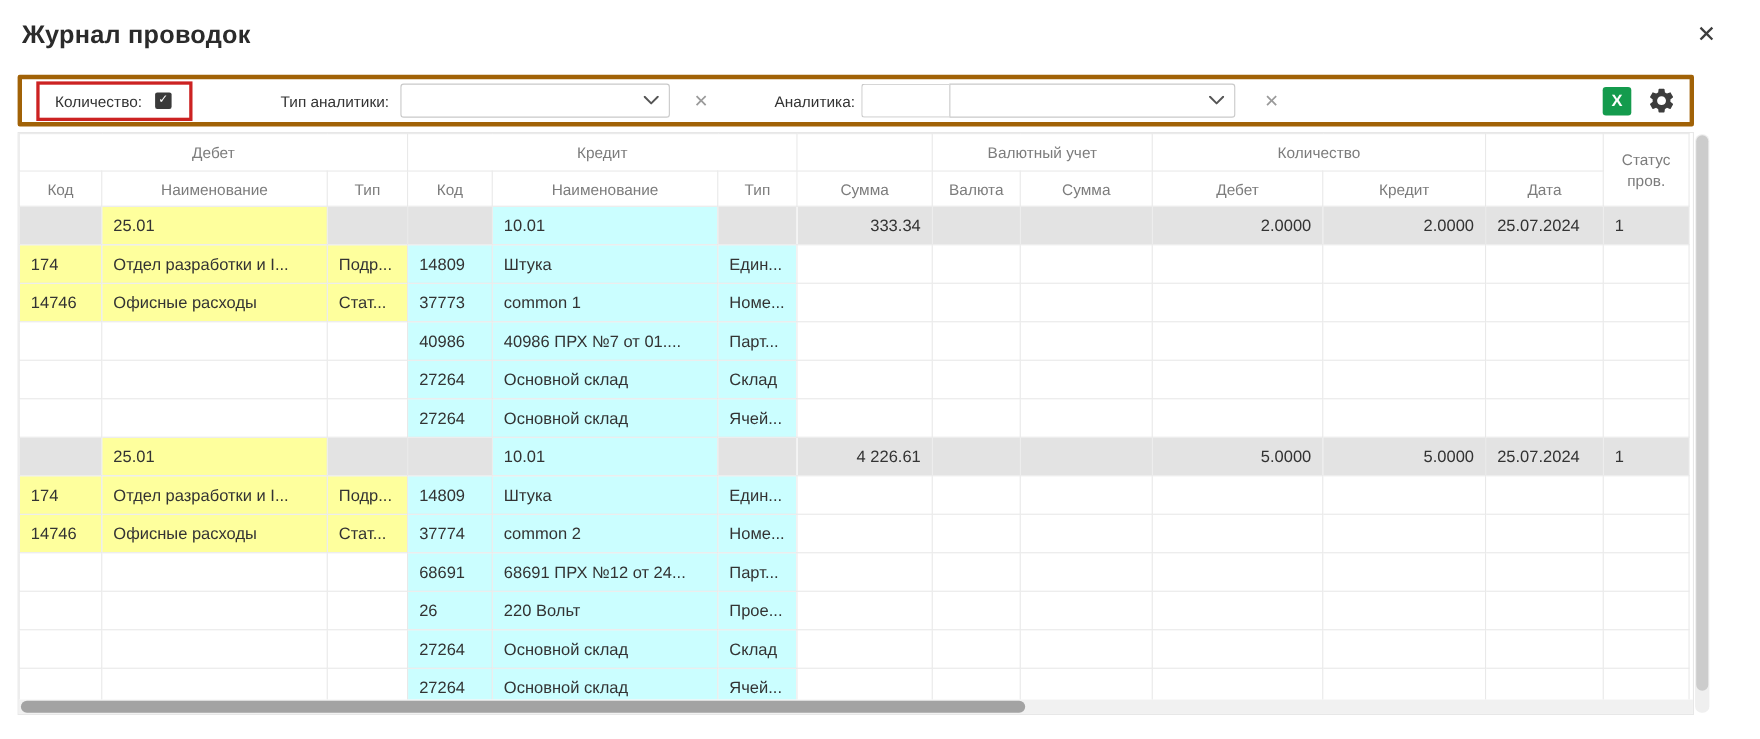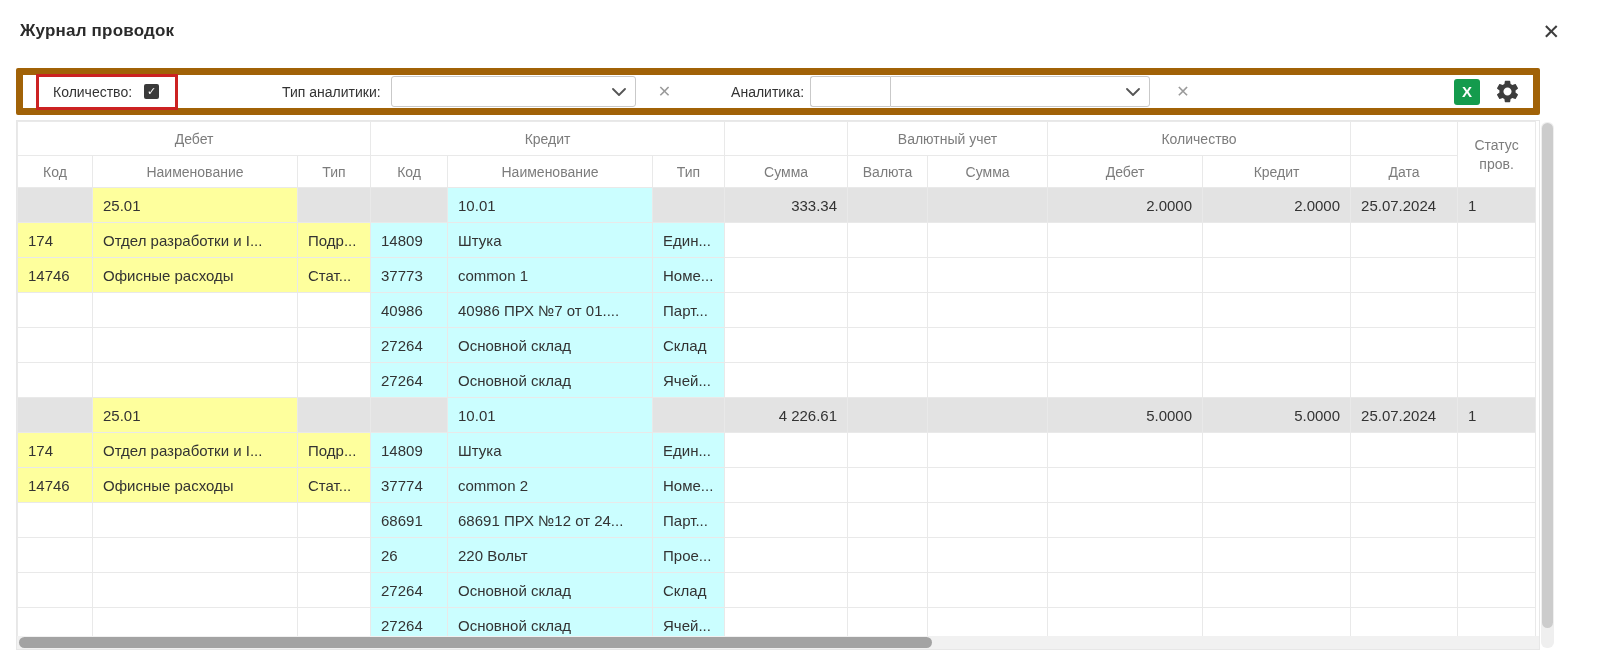--- a/index.html
+++ b/index.html
@@ -2,35 +2,35 @@
 <html style="--debit-yellow: #feff9d; --credit-cyan: #cbfeff; --summary-gray: #e3e3e3; --highlight-red: #cc2222; --excel-green: #149b4d;"><head>
 <meta charset="utf-8">
 <style>
   * { box-sizing: border-box; margin: 0; padding: 0; }
   html, body { width: 1600px; height: 672px; overflow: hidden; background: #fff;
     font-family: "Liberation Sans", sans-serif; color: #333; }
 
   
   .titlebar { display: flex; justify-content: space-between; align-items: center;
     padding: 16px 40px 10px 20px; height: 56px; }
-  .page-title { font-size: 17px; font-weight: 600; color: #2b2b2b; letter-spacing: .2px; }
+  .page-title { font-size: 23px; font-weight: 600; color: #2b2b2b; letter-spacing: .2px; }
   .close-btn { font-size: 21px; color: #3d3d3d; cursor: pointer; line-height: 1; }
 
   
   .filterbar { display: flex; align-items: center; height: 47px;
-    border: 7px solid #a16207; border-radius: 2px; margin: 12px 60px 0 16px; padding: 0 10px;
+    border: 4px solid #a16207; border-radius: 2px; margin: 12px 60px 0 16px; padding: 0 10px;
     background: #fff; }
   .qty-box { display: flex; align-items: center; gap: 12px;
     border: 3px solid var(--highlight-red); padding: 7px 16px 7px 14px; margin-left: 3px; }
   .flt-label { font-size: 14px; color: #333; white-space: nowrap; }
   .checkbox { width: 15px; height: 15px; border-radius: 2px; background: #3a3a3a;
     color: #fff; display: flex; align-items: center; justify-content: center;
     font-size: 11px; line-height: 1; cursor: pointer; }
   .checkbox:not(.checked) { background: #fff; border: 1.5px solid #555; color: transparent; }
-  .lbl-type { margin-left: 104px; margin-right: 10px; text-align: right; }
+  .lbl-type { margin-left: 80px; margin-right: 10px; text-align: right; }
   .select { height: 31px; background: #fff; border: 1px solid #c9c9c9; border-radius: 3px;
     display: flex; align-items: center; justify-content: space-between; padding: 0 9px;
     cursor: pointer; }
   .select-type { width: 245px; }
   .select-value { font-size: 14px; color: #333; overflow: hidden; white-space: nowrap; }
   .clear-x { font-size: 16px; color: #9a9a9a; cursor: pointer; }
   .clear1 { margin: 0 16px 0 22px; }
   .lbl-analytics { margin-left: 44px; margin-right: 6px; text-align: center; }
   .combo { display: flex; align-items: center; }
   .combo-input { width: 80px; height: 31px; border: 1px solid #c9c9c9; border-right: none;

